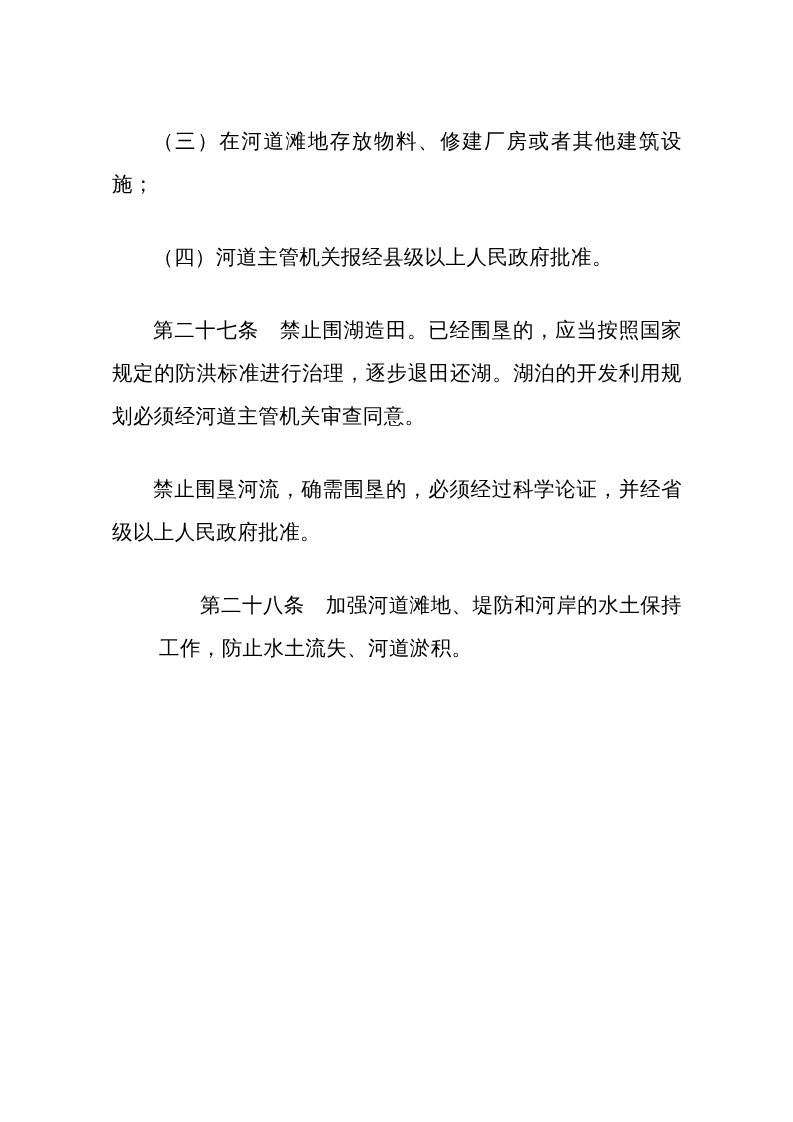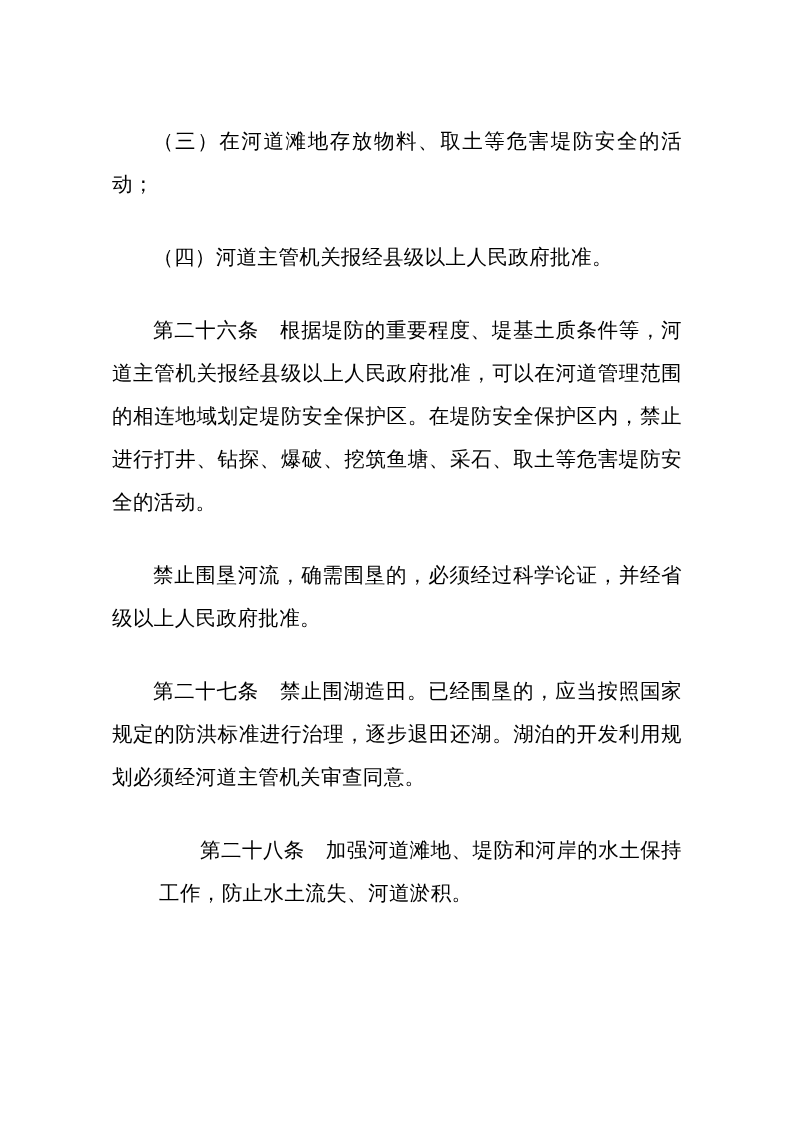--- a/index.html
+++ b/index.html
@@ -43,20 +43,19 @@
   }
   .gap-lg {
     margin-bottom: 30px;
   }
 </style>
 </head>
 <body>
 
 <div class="page">
   <div class="doc-body">
-    <p class="para indent gap-lg">（三）在河道滩地存放物料、取土等危害堤防安全的活动；</p>
+    <p class="para indent gap-lg">（三）在河道滩地存放物料、修建厂房或者其他建筑设施；</p>
     <p class="para indent gap-lg">（四）河道主管机关报经县级以上人民政府批准。</p>
-    <p class="para indent gap-lg">第二十六条　根据堤防的重要程度、堤基土质条件等，河道主管机关报经县级以上人民政府批准，可以在河道管理范围的相连地域划定堤防安全保护区。在堤防安全保护区内，禁止进行打井、钻探、爆破、挖筑鱼塘、采石、取土等危害堤防安全的活动。</p>
+    <p class="para indent gap-lg">第二十七条　禁止围湖造田。已经围垦的，应当按照国家规定的防洪标准进行治理，逐步退田还湖。湖泊的开发利用规划必须经河道主管机关审查同意。</p>
     <p class="para indent gap-lg">禁止围垦河流，确需围垦的，必须经过科学论证，并经省级以上人民政府批准。</p>
-    <p class="para indent gap-lg">第二十七条　禁止围湖造田。已经围垦的，应当按照国家规定的防洪标准进行治理，逐步退田还湖。湖泊的开发利用规划必须经河道主管机关审查同意。</p>
     <p class="para indent">第二十八条　加强河道滩地、堤防和河岸的水土保持工作，防止水土流失、河道淤积。</p>
   </div>
 </div>
 
 </body></html>

